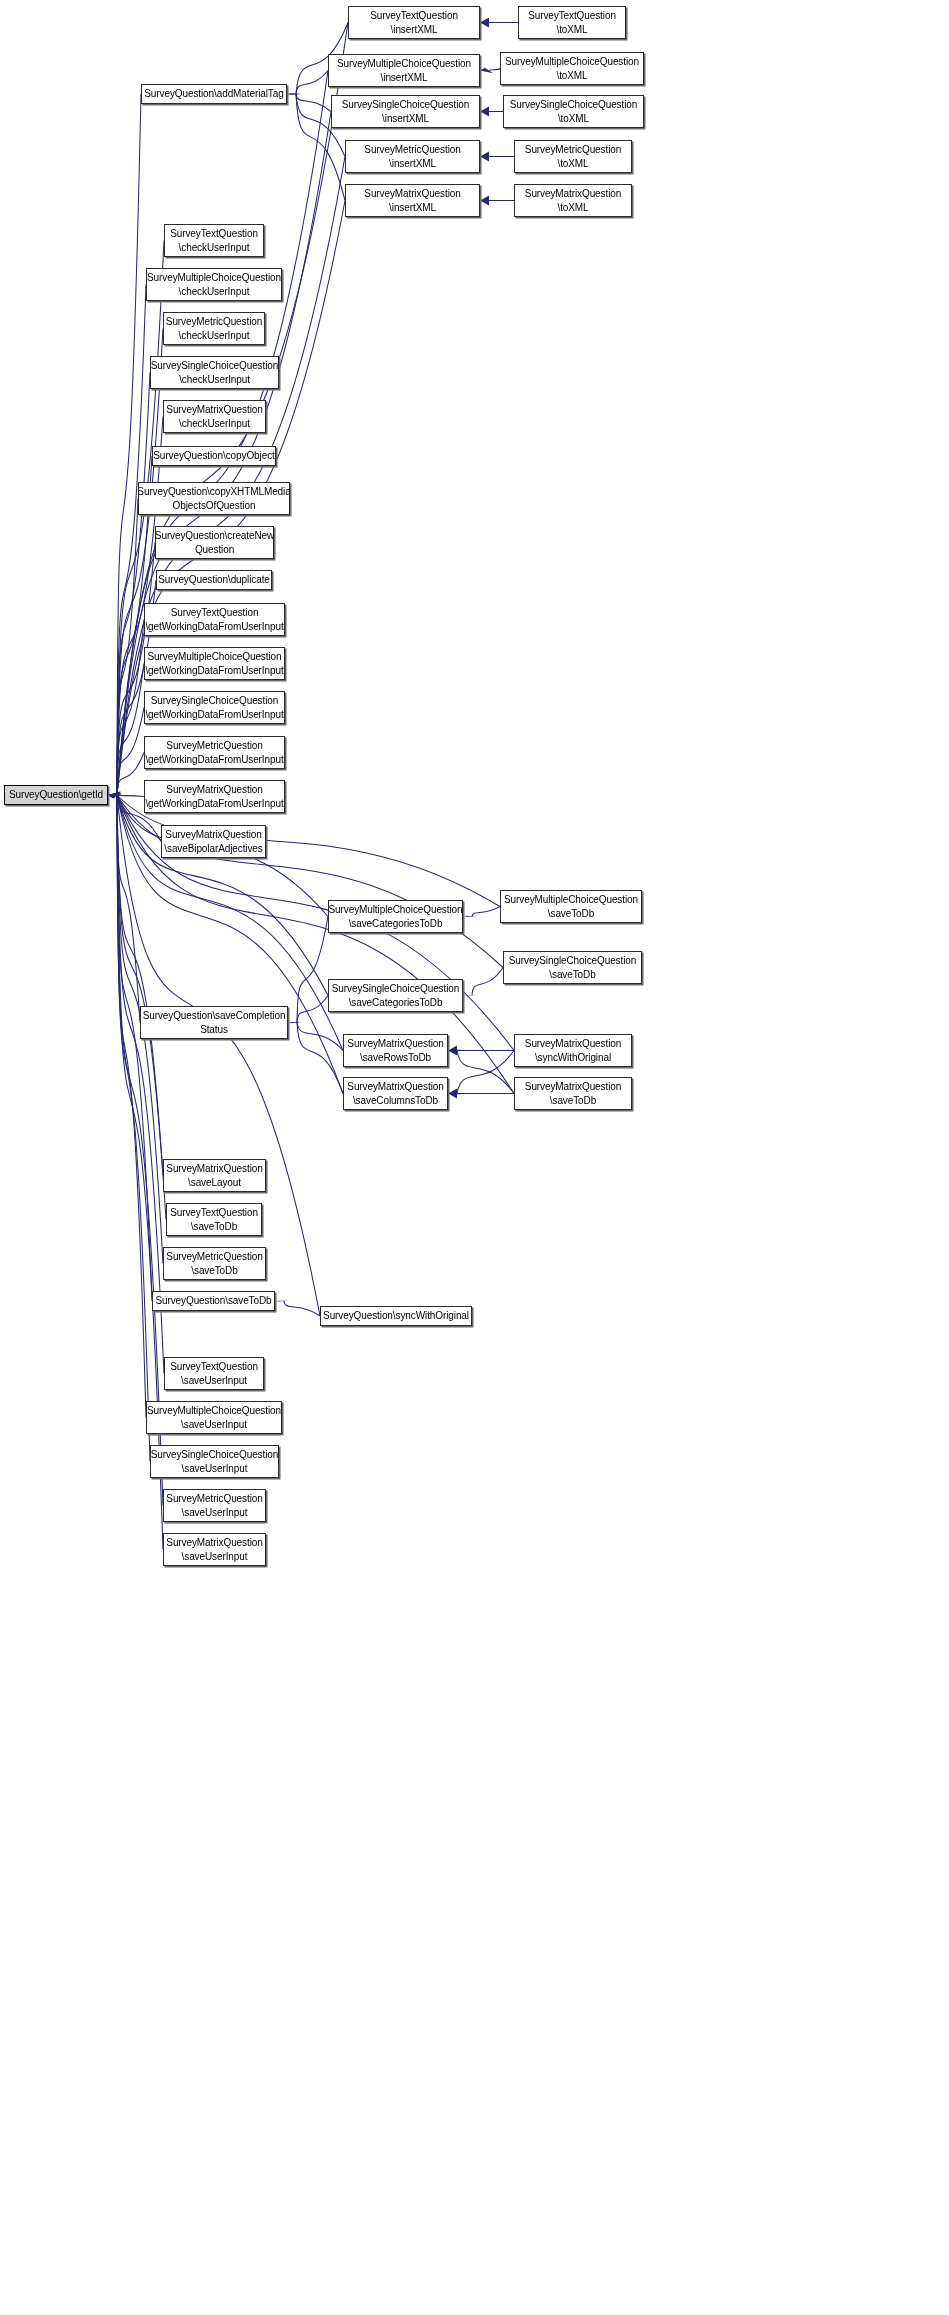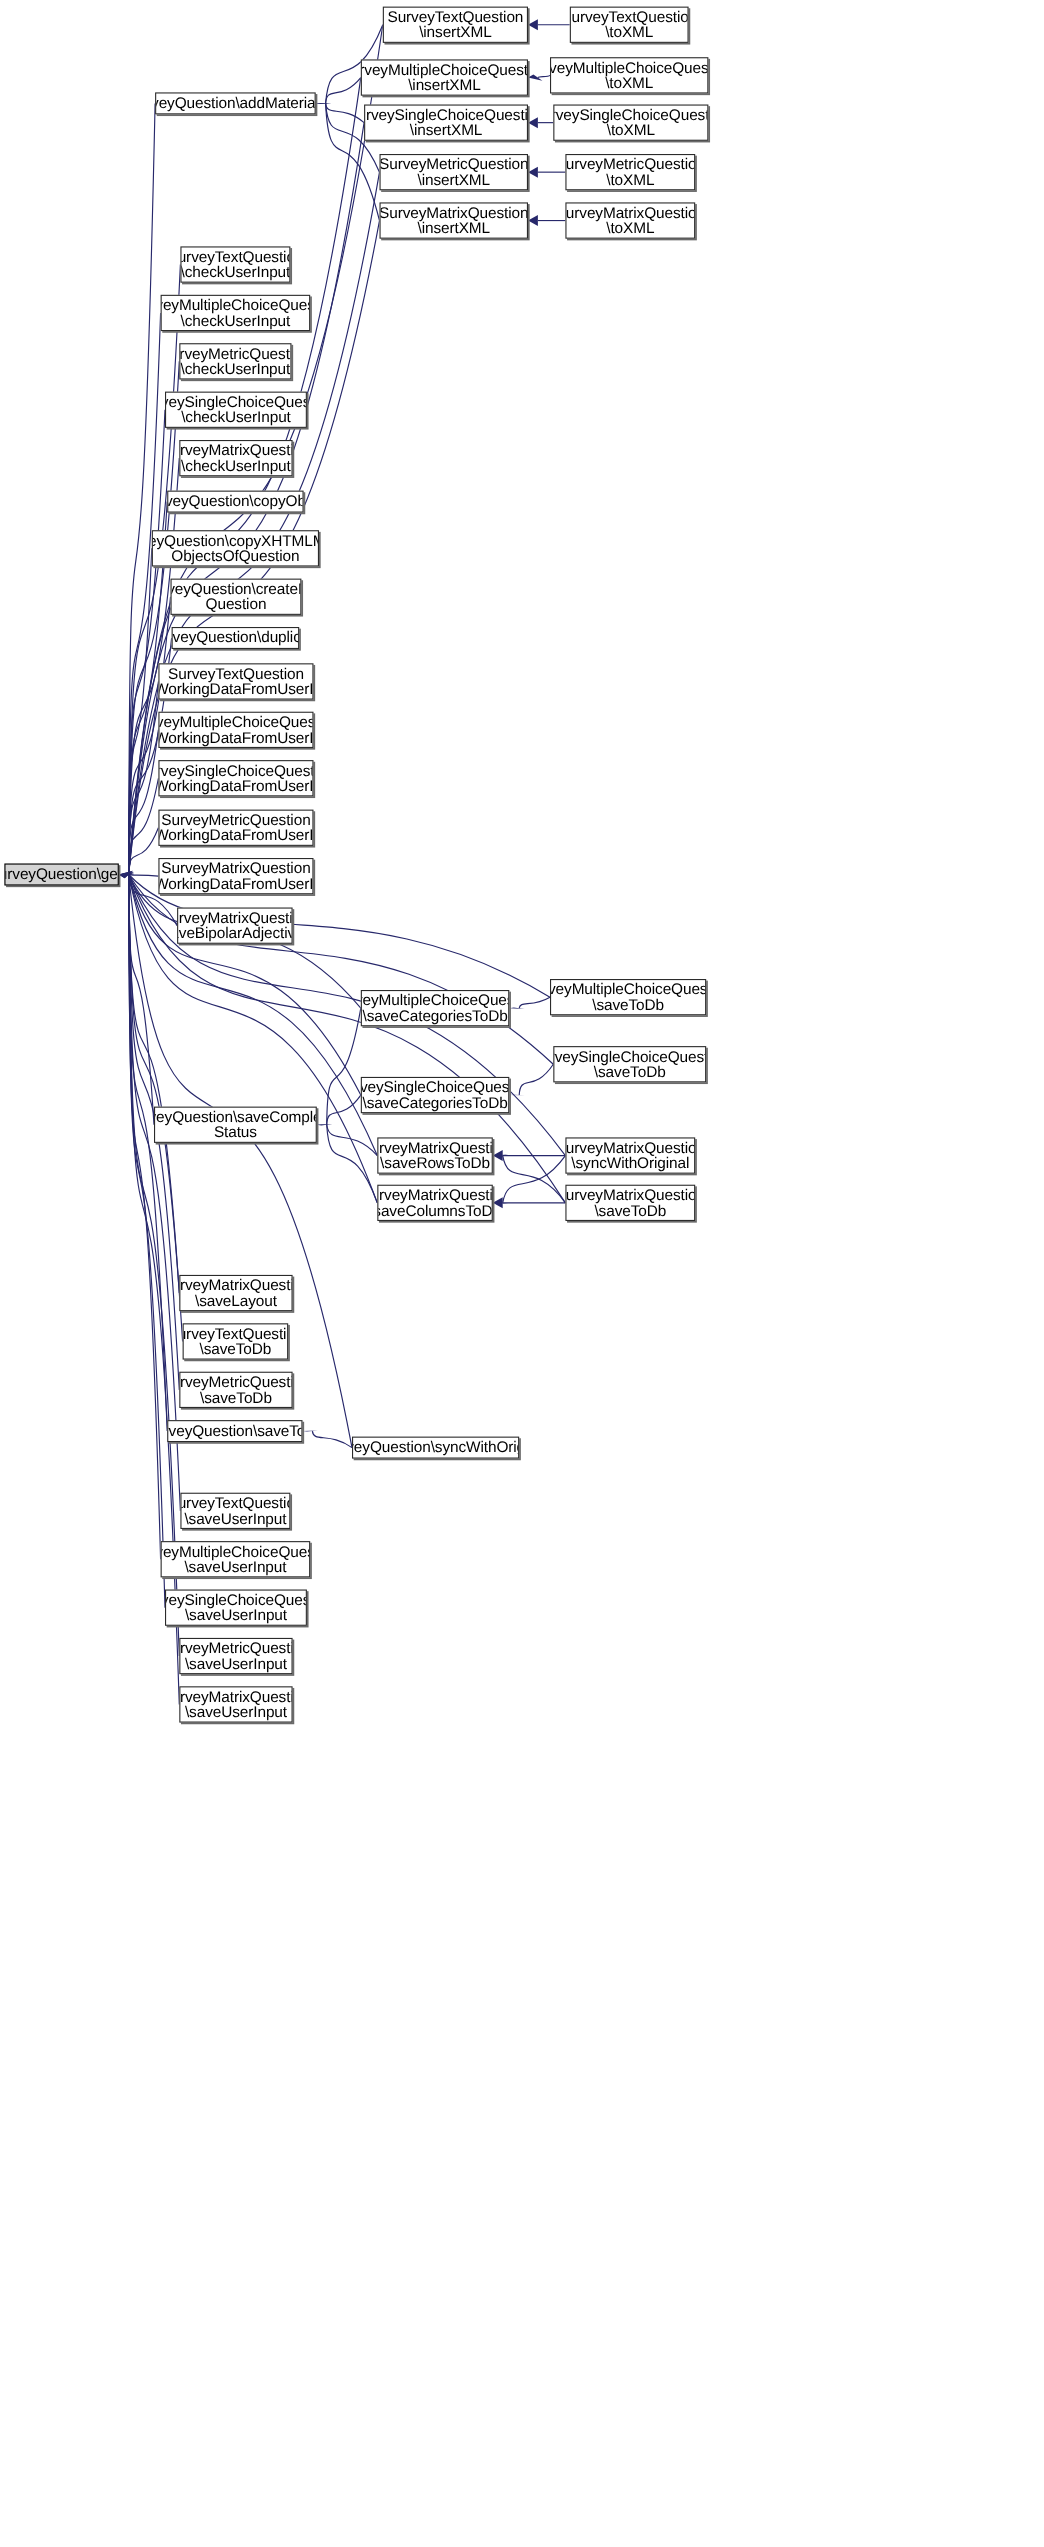--- a/index.html
+++ b/index.html
@@ -3,21 +3,21 @@
 <meta charset="utf-8">
 <style>
   html,body{margin:0;padding:0;background:#ffffff;}
   #canvas{position:relative;width:949px;height:2315px;background:#ffffff;
           font-family:"Liberation Sans","DejaVu Sans",sans-serif;}
   #edges{position:absolute;left:0;top:0;width:949px;height:2315px;}
   .node{position:absolute;box-sizing:border-box;background:#ffffff;
         border:1px solid #2b2b2b;
         box-shadow:1.5px 1.5px 0 0 #6a6a6a;
         display:flex;align-items:center;justify-content:center;
-        text-align:center;color:#000000;font-size:14px;line-height:13.5px;
+        text-align:center;color:#000000;font-size:10px;line-height:13.5px;
         letter-spacing:-0.1px;overflow:hidden;}
   .node.root{background:#d4d4d4;border-color:#000000;}
   .node span{display:block;padding:0 3px;}
 </style>
 </head>
 <body>
 
 <div id="canvas">
   <svg id="edges" xmlns="http://www.w3.org/2000/svg">
       <path d="M 141 94 C 126.15 766.96, 118 290.28000000000003, 117 795" fill="none" stroke="#27286b" stroke-width="1.05"></path>

